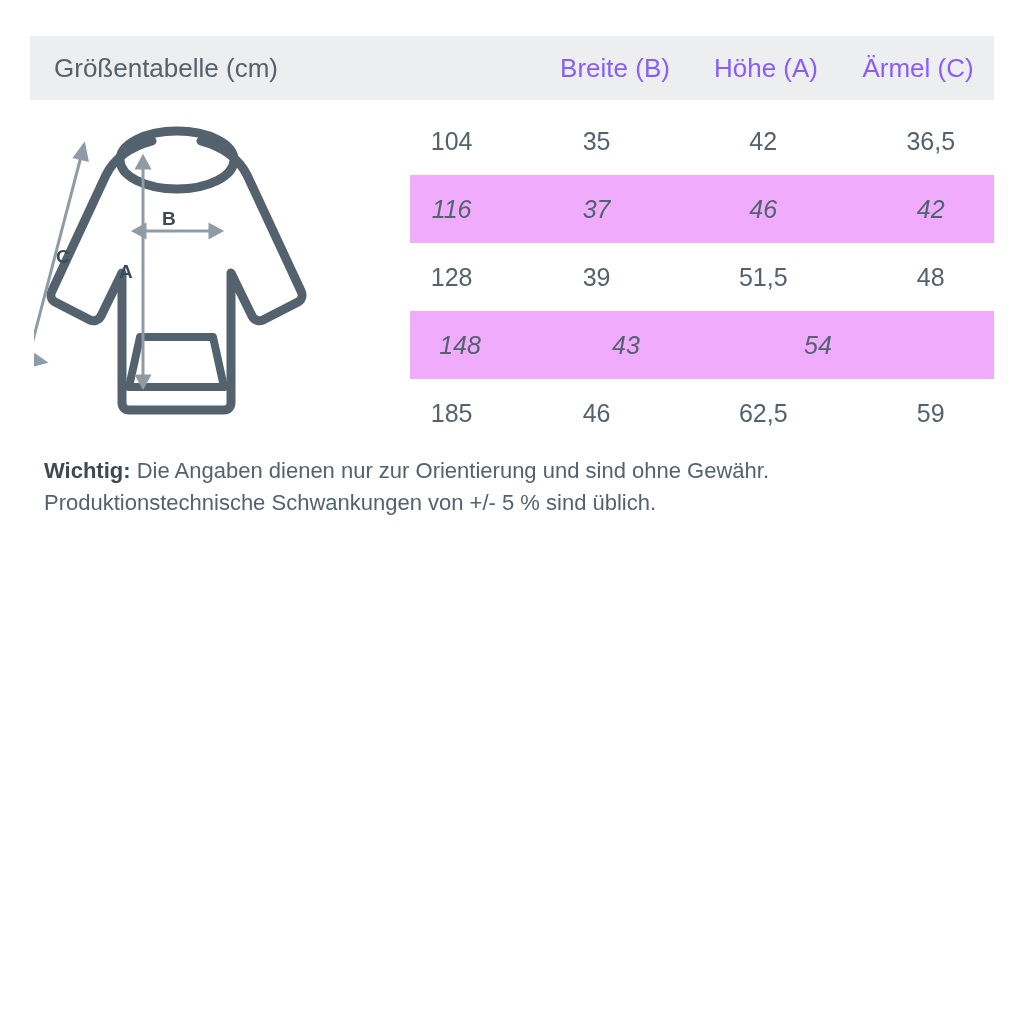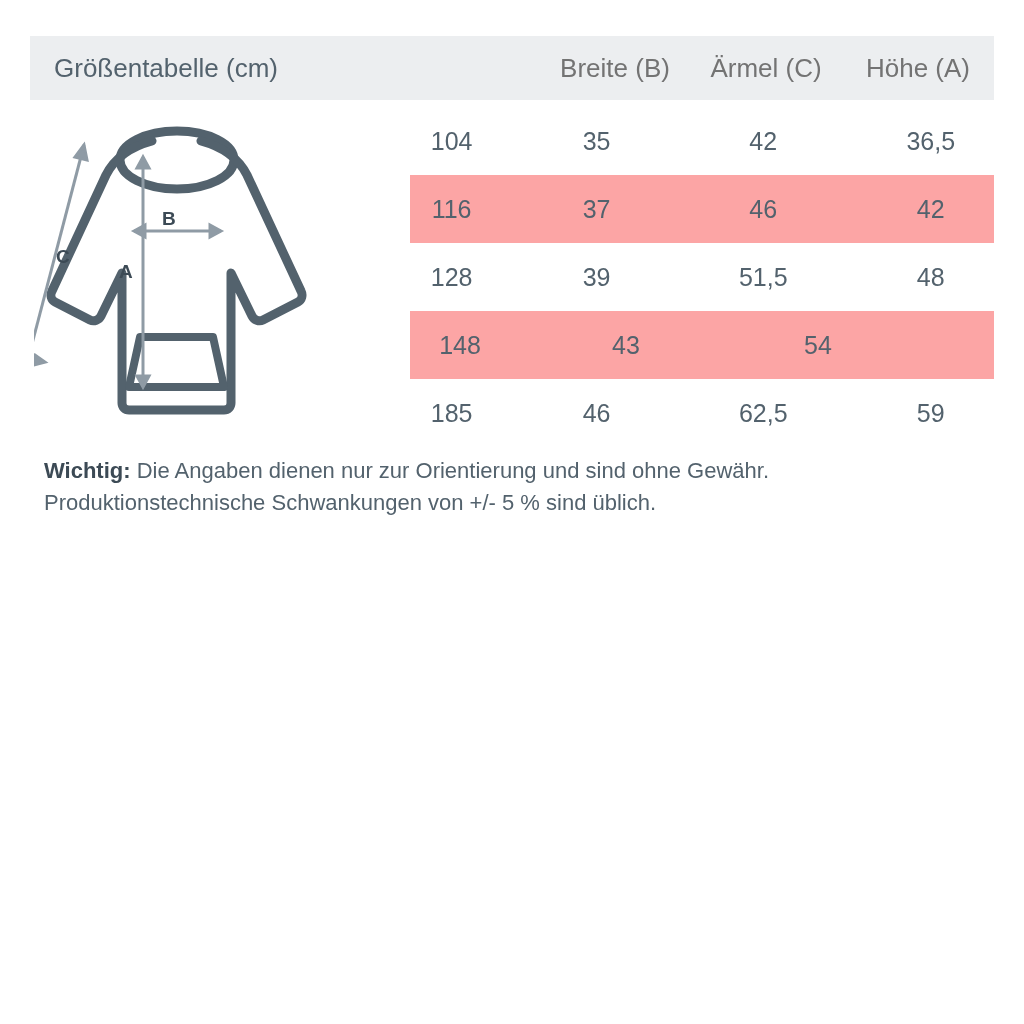--- a/index.html
+++ b/index.html
@@ -44,21 +44,21 @@
     position: absolute;
     left: 410px;
     top: 0;
     width: 554px;
     height: 64px;
     display: flex;
     align-items: center;
   }
   .hcol {
     font-size: 26px;
-    color: #737373;
+    color: #8b5cf6;
     text-align: center;
     line-height: 64px;
     white-space: nowrap;
   }
   .hcol.c0 { width: 100px; }
   .hcol.c1 { width: 150px; }
   .hcol.c2 { width: 152px; }
   .hcol.c3 { width: 152px; }
 
   
@@ -68,21 +68,21 @@
     top: 107px;
     width: 584px;
   }
   .row {
     display: flex;
     align-items: center;
     height: 68px;
     width: 584px;
     gap: 41px;
   }
-  .row.alt { background: #fca5a5; }
+  .row.alt { background: #f0abfc; font-style: italic; }
   .cell {
     font-size: 25px;
     color: #53626d;
     text-align: center;
     white-space: nowrap;
   }
   .cell.c0 { width: 100px; }
   .cell.c1 { width: 150px; }
   .cell.c2 { width: 152px; }
   .cell.c3 { width: 152px; }
@@ -111,22 +111,22 @@
 </head>
 <body>
 
 <div id="page">
 
   <div class="header-band">
     <div class="header-title">Größentabelle (cm)</div>
     <div class="header-cols">
       <div class="hcol c0"></div>
       <div class="hcol c1">Breite (B)</div>
+      <div class="hcol c2">Höhe (A)</div>
       <div class="hcol c3">Ärmel (C)</div>
-      <div class="hcol c2">Höhe (A)</div>
     </div>
   </div>
 
   <div class="illustration">
     <svg width="380" height="320" viewBox="0 0 380 320" xmlns="http://www.w3.org/2000/svg">
       <g fill="none" stroke="#53626d" stroke-width="9" stroke-linejoin="round" stroke-linecap="round">
 
         <ellipse cx="143" cy="45" rx="57" ry="29"></ellipse>
 
         <path d="M118 26 C96 32 80 44 72 60 L18 176 C16 180 17 185 21 187 L56 205

